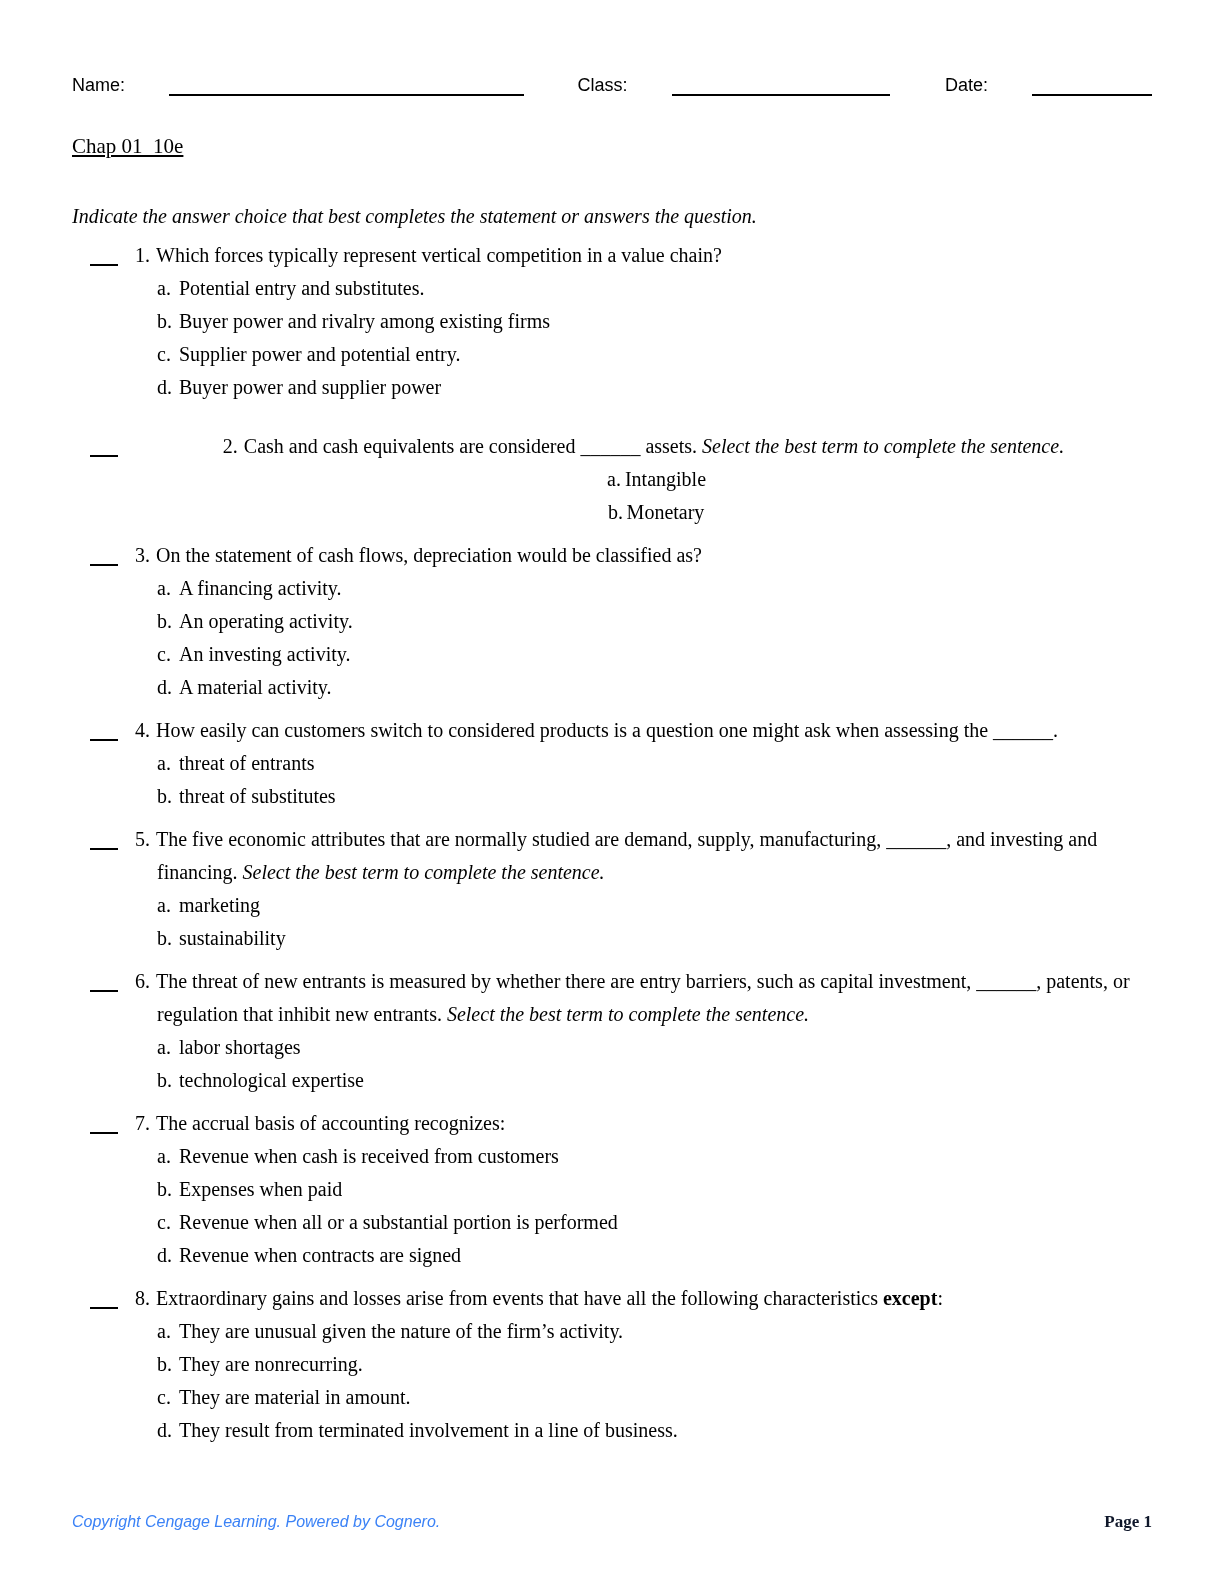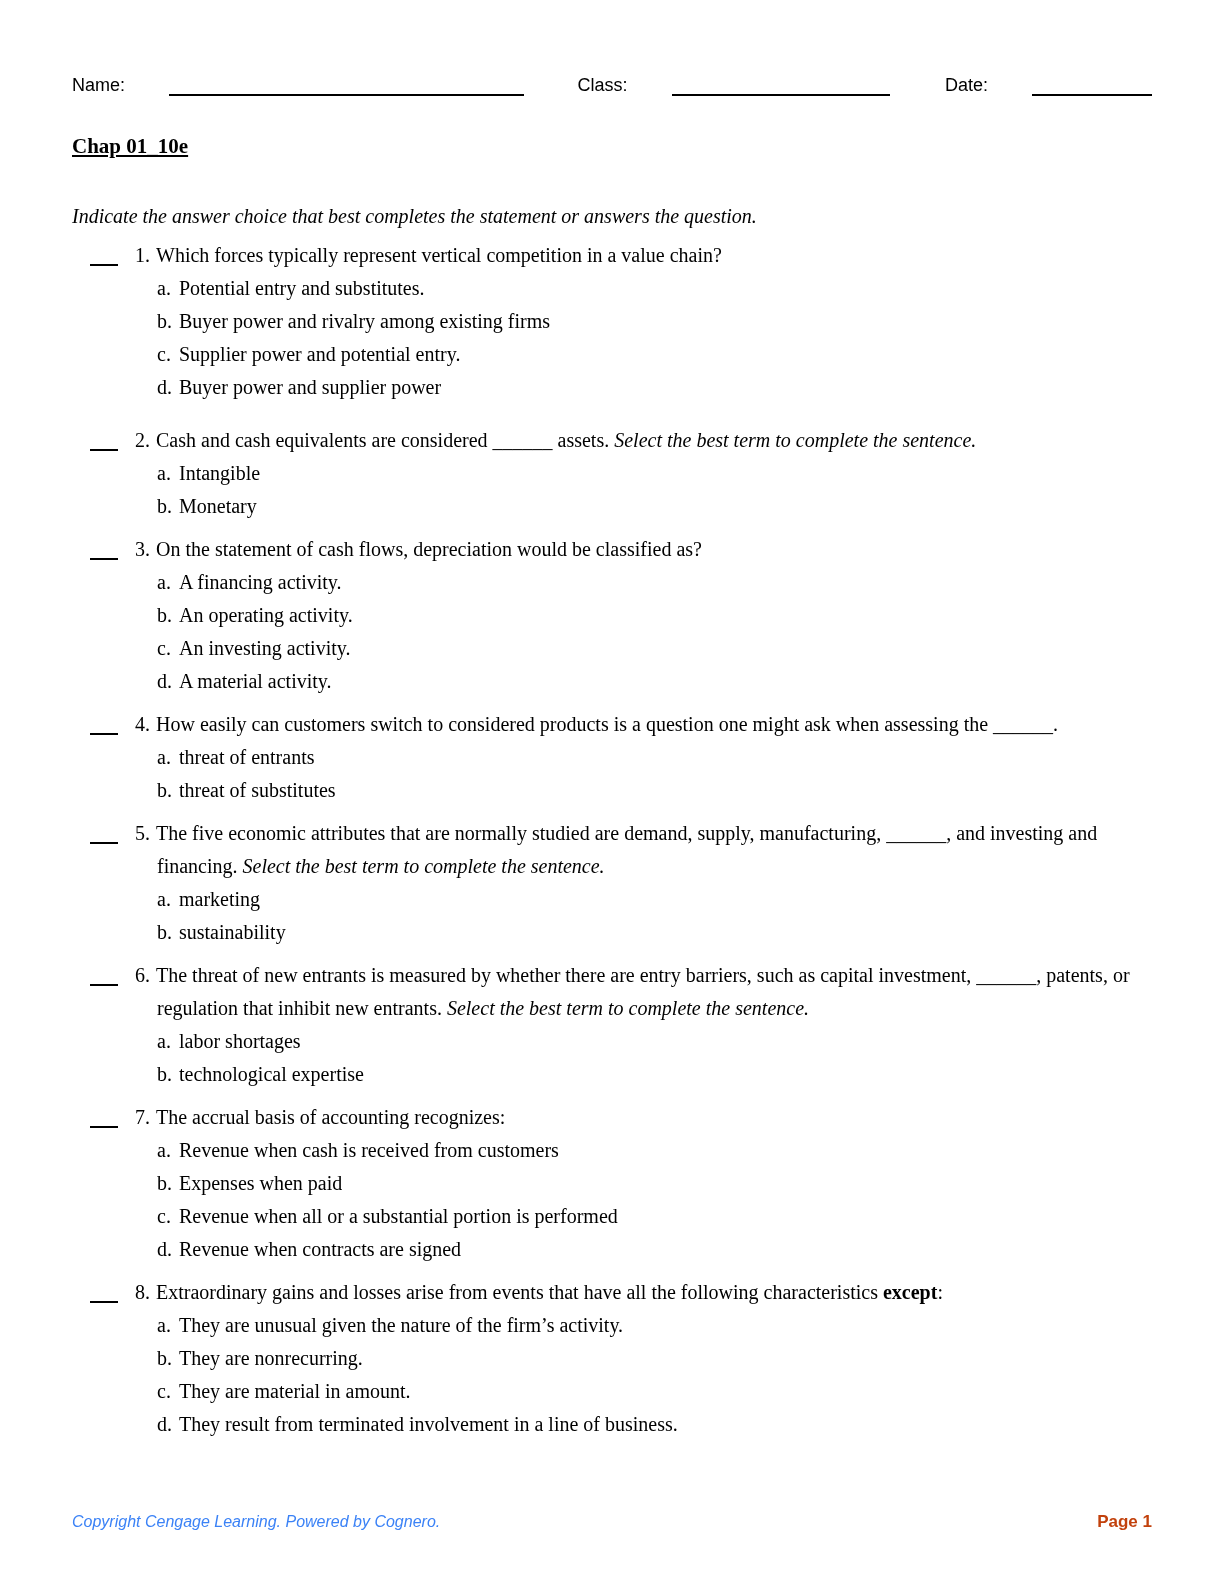--- a/index.html
+++ b/index.html
@@ -30,42 +30,42 @@
     height: 20px;
   }
   .name-line  { width: 458px; margin-right: 10px; }
   .class-line { width: 282px; margin-right: 11px; }
   .date-line  { width: 155px; }
 
   
   .doc-title {
     margin-top: 38px;
     font-size: 21px;
-    font-weight: bold;
+    font-weight: normal;
     text-decoration: underline;
   }
 
   
   .instruction {
     margin-top: 44px;
     font-size: 20px;
     font-style: italic;
     line-height: 26px;
   }
 
   
   #questions { margin-top: 10px; }
   .question {
     display: flex;
     align-items: flex-start;
     margin-top: 10px;
     font-size: 20px;
     line-height: 33px;
   }
-  .question:nth-child(2) { margin-top: 20px; }
+  .question:nth-child(2) { margin-top: 26px; text-align: center; }
   .answer-blank {
     flex: 0 0 28px;
     height: 25px;
     border-bottom: 2px solid #000;
     margin-left: 18px;
     margin-right: 17px;
   }
   .q-content { flex: 1; min-width: 0; }
   .q-line {
     margin: 0;
@@ -91,21 +91,22 @@
     font-family: "Liberation Sans", sans-serif;
   }
   .copyright {
     font-style: italic;
     color: #3b82f6;
     font-size: 16px;
   }
   .page-number {
     font-weight: bold;
     font-size: 17px;
-    color: #c2410c;
+    color: #0f172a;
+    font-family: Liberation Serif, serif;
   }
 </style>
 </head>
 <body>
 
 <div class="page">
 
   <div class="header-row">
     <span class="label">Name:</span>
     <span class="fill-line name-line"></span>

